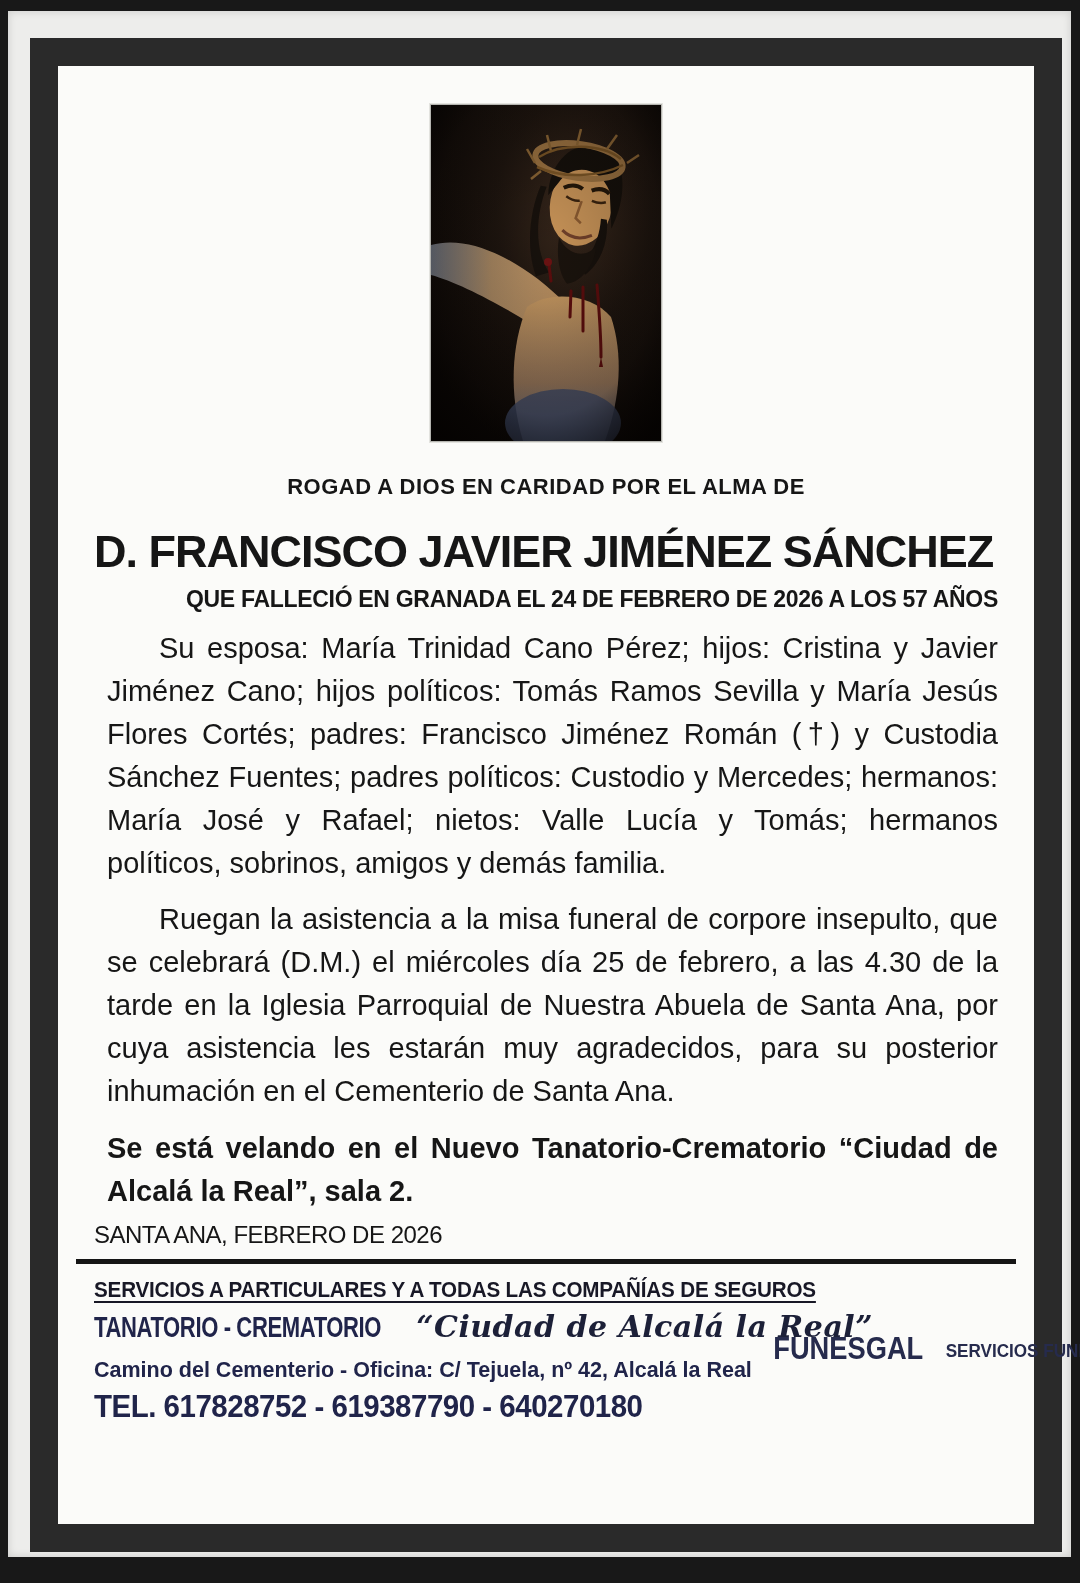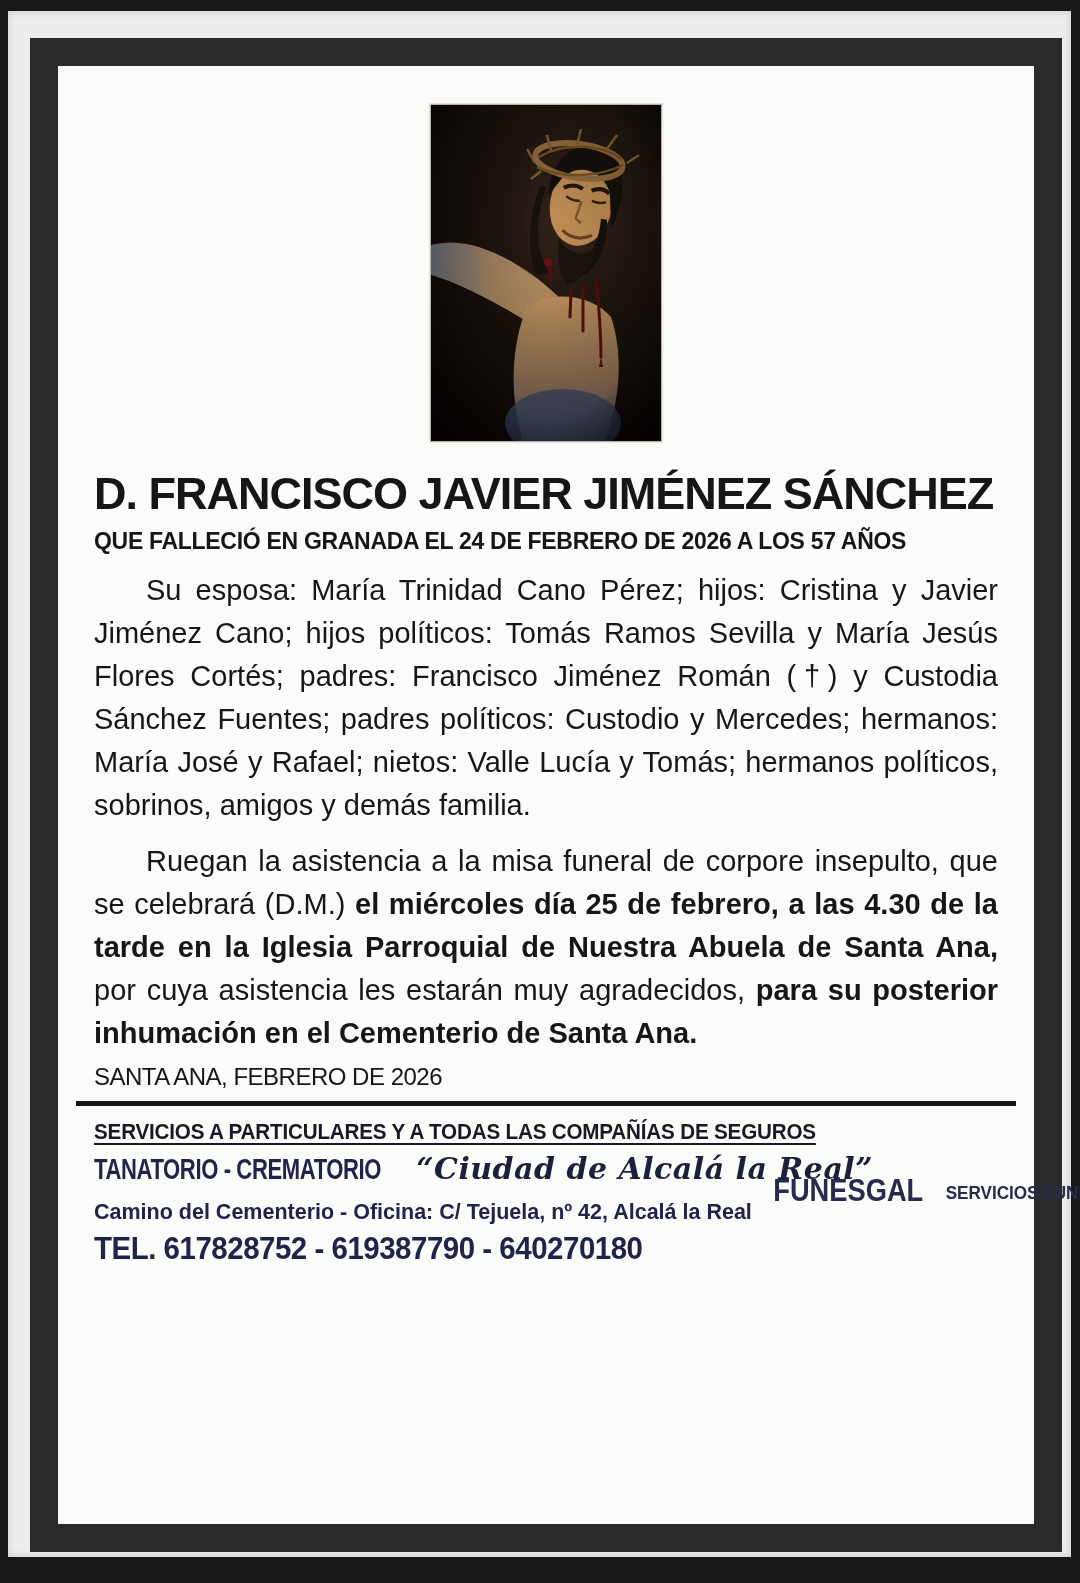--- a/index.html
+++ b/index.html
@@ -44,41 +44,41 @@
   .name{
     margin-top:26px;
     text-align:left;
     font-weight:bold;
     font-size:45px;
     letter-spacing:-1px;
     white-space:nowrap;
   }
   .death-line{
     margin-top:8px;
-    text-align:left;
+    text-align:right;
     font-weight:bold;
     font-size:23px;
     letter-spacing:-.3px;
   }
   .dep{
     margin-top:14px;
     text-align:center;
     font-weight:bold;
     font-size:25px;
     letter-spacing:1px;
   }
   p.body-par{
-    margin:14px 0 0 0;
+    margin:14px 0 0 13px;
     font-size:29px;
     line-height:1.48;
     text-align:justify;
   }
   p.indent{text-indent:52px;}
   p.bold{font-weight:bold;}
-  .b{font-weight:bold;}
+  .b{font-weight:normal;}
   .place-date{
     margin-top:8px;
     text-align:left;
     font-size:24px;
     letter-spacing:-.5px;
   }
   .rule{
     height:5px;
     background:#151515;
     margin:10px -18px 0 -18px;
@@ -222,27 +222,29 @@
               <path d="M166,180 C168,204 170,230 170,252"></path>
               <path d="M140,186 L139,212"></path>
               <path d="M118,160 L120,176"></path>
             </g>
             <circle cx="117" cy="157" r="4" fill="#6b1212"></circle>
             <path d="M170,252 l2,10 -4,0 Z" fill="#5c0d0d"></path>
             <rect width="230" height="336" fill="url(#vignette)"></rect>
           </svg>
         </div>
 
+        <div class="invocation">ROGAD A DIOS EN CARIDAD POR EL ALMA DE</div>
         <div class="name">D. FRANCISCO JAVIER JIMÉNEZ SÁNCHEZ</div>
         <div class="death-line">QUE FALLECIÓ EN GRANADA EL 24 DE FEBRERO DE 2026 A LOS 57 AÑOS</div>
 
         <p class="body-par indent">Su esposa: María Trinidad Cano Pérez; hijos: Cristina y Javier Jiménez Cano; hijos políticos: Tomás Ramos Sevilla y María Jesús Flores Cortés; padres: Francisco Jiménez Román (†) y Custodia Sánchez Fuentes; padres políticos: Custodio y Mercedes; hermanos: María José y Rafael; nietos: Valle Lucía y Tomás; hermanos políticos, sobrinos, amigos y demás familia.</p>
 
         <p class="body-par indent"><span>Ruegan la asistencia a la misa funeral de corpore insepulto, que se celebrará (D.M.) </span><span class="b">el miércoles día 25 de febrero, a las 4.30 de la tarde en la Iglesia Parroquial de Nuestra Abuela de Santa Ana,</span><span> por cuya asistencia les estarán muy agradecidos, </span><span class="b">para su posterior inhumación en el Cementerio de Santa Ana.</span></p>
 
+        <p class="body-par bold">Se está velando en el Nuevo Tanatorio-Crematorio “Ciudad de Alcalá la Real”, sala 2.</p>
 
 
         <div class="place-date">SANTA ANA, FEBRERO DE 2026</div>
 
         <div class="rule"></div>
 
         <div class="footer">
           <div class="footer-left">
             <span class="services-line">SERVICIOS A PARTICULARES Y A TODAS LAS COMPAÑÍAS DE SEGUROS</span>
             <div class="tanatorio-row">

